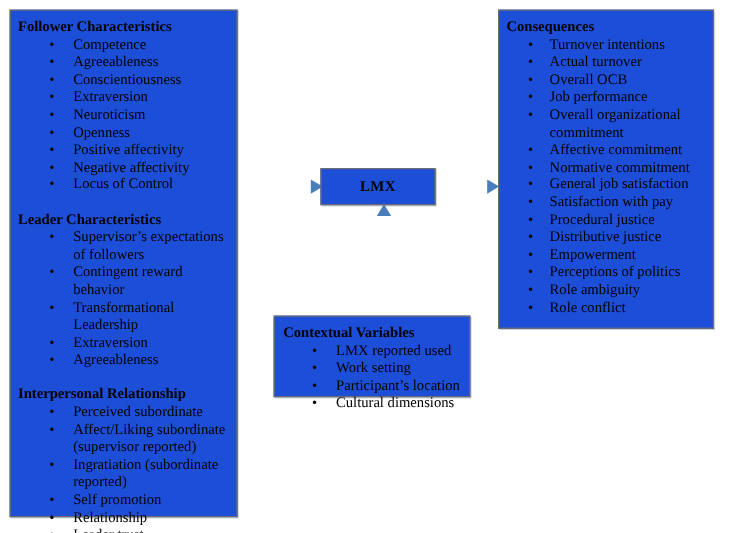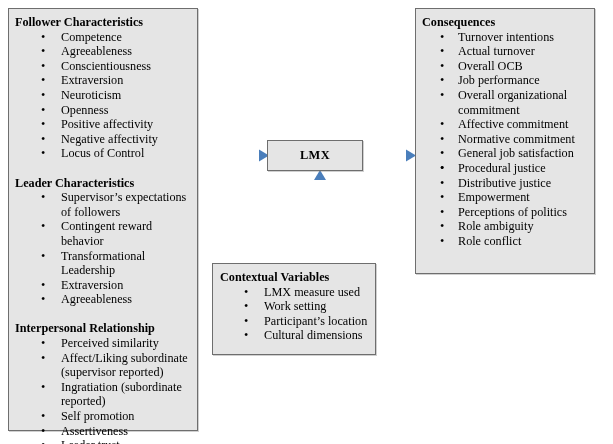--- a/index.html
+++ b/index.html
@@ -20,21 +20,21 @@
     position: absolute;
     left: 0; top: 0;
     width: 613px;
     height: 444px;
   }
 
   
   .box {
     position: absolute;
     box-sizing: border-box;
-    background: #e5e5e5;
+    background: #1d4ed8;
     border: 1.3px solid #6e6e6e;
     box-shadow: 1px 1px 0 rgba(120,120,120,.35);
   }
 
   #box-follower {
     left: 8px;  top: 8px;
     width: 190px; height: 423px;
     padding: 6px 5px 4px 6px;
   }
   #box-consequences {
@@ -43,22 +43,22 @@
     padding: 6px 6px 4px 6px;
   }
   #box-lmx {
     left: 267px; top: 140px;
     width: 96px;  height: 31px;
     display: flex;
     align-items: center;
     justify-content: center;
   }
   #box-contextual {
-    left: 212px; top: 263px;
-    width: 164px; height: 92px;
+    left: 228px; top: 263px;
+    width: 164px; height: 68px;
     padding: 6px 0 4px 7px;
   }
 
   
   .sec-title {
     font-weight: bold;
     font-size: 12.2px;
     line-height: 14.6px;
     margin: 0;
     white-space: nowrap;
@@ -170,57 +170,57 @@
         <li><span class="bullet-dot">•</span><span>Extraversion</span></li>
         <li><span class="bullet-dot">•</span><span>Agreeableness</span></li>
       </ul>
     </div>
 
     <div class="spacer"></div>
 
     <div>
       <p class="sec-title">Interpersonal Relationship</p>
       <ul class="bullets">
-        <li><span class="bullet-dot">•</span><span>Perceived similarity</span></li>
+        <li><span class="bullet-dot">•</span><span>Perceived subordinate</span></li>
         <li><span class="bullet-dot">•</span><span>Affect/Liking subordinate (supervisor reported)</span></li>
         <li><span class="bullet-dot">•</span><span>Ingratiation (subordinate reported)</span></li>
         <li><span class="bullet-dot">•</span><span>Self promotion</span></li>
-        <li><span class="bullet-dot">•</span><span>Assertiveness</span></li>
+        <li><span class="bullet-dot">•</span><span>Relationship</span></li>
         <li><span class="bullet-dot">•</span><span>Leader trust</span></li>
       </ul>
     </div>
 
   </div>
 
   <div class="box" id="box-lmx">
     <span class="lmx-label">LMX</span>
   </div>
 
   <div class="box" id="box-contextual">
     <p class="sec-title">Contextual Variables</p>
     <ul class="bullets">
-      <li><span class="bullet-dot">•</span><span>LMX measure used</span></li>
+      <li><span class="bullet-dot">•</span><span>LMX reported used</span></li>
       <li><span class="bullet-dot">•</span><span>Work setting</span></li>
       <li><span class="bullet-dot">•</span><span>Participant’s location</span></li>
       <li><span class="bullet-dot">•</span><span>Cultural dimensions</span></li>
     </ul>
   </div>
 
   <div class="box" id="box-consequences">
     <p class="sec-title center">Consequences</p>
     <ul class="bullets">
       <li><span class="bullet-dot">•</span><span>Turnover intentions</span></li>
       <li><span class="bullet-dot">•</span><span>Actual turnover</span></li>
       <li><span class="bullet-dot">•</span><span>Overall OCB</span></li>
       <li><span class="bullet-dot">•</span><span>Job performance</span></li>
       <li><span class="bullet-dot">•</span><span>Overall organizational commitment</span></li>
       <li><span class="bullet-dot">•</span><span>Affective commitment</span></li>
       <li><span class="bullet-dot">•</span><span>Normative commitment</span></li>
       <li><span class="bullet-dot">•</span><span>General job satisfaction</span></li>
-      <li><span class="bullet-dot">•</span></li>
+      <li><span class="bullet-dot">•</span><span>Satisfaction with pay</span></li>
       <li><span class="bullet-dot">•</span><span>Procedural justice</span></li>
       <li><span class="bullet-dot">•</span><span>Distributive justice</span></li>
       <li><span class="bullet-dot">•</span><span>Empowerment</span></li>
       <li><span class="bullet-dot">•</span><span>Perceptions of politics</span></li>
       <li><span class="bullet-dot">•</span><span>Role ambiguity</span></li>
       <li><span class="bullet-dot">•</span><span>Role conflict</span></li>
     </ul>
   </div>
 
 </div>

